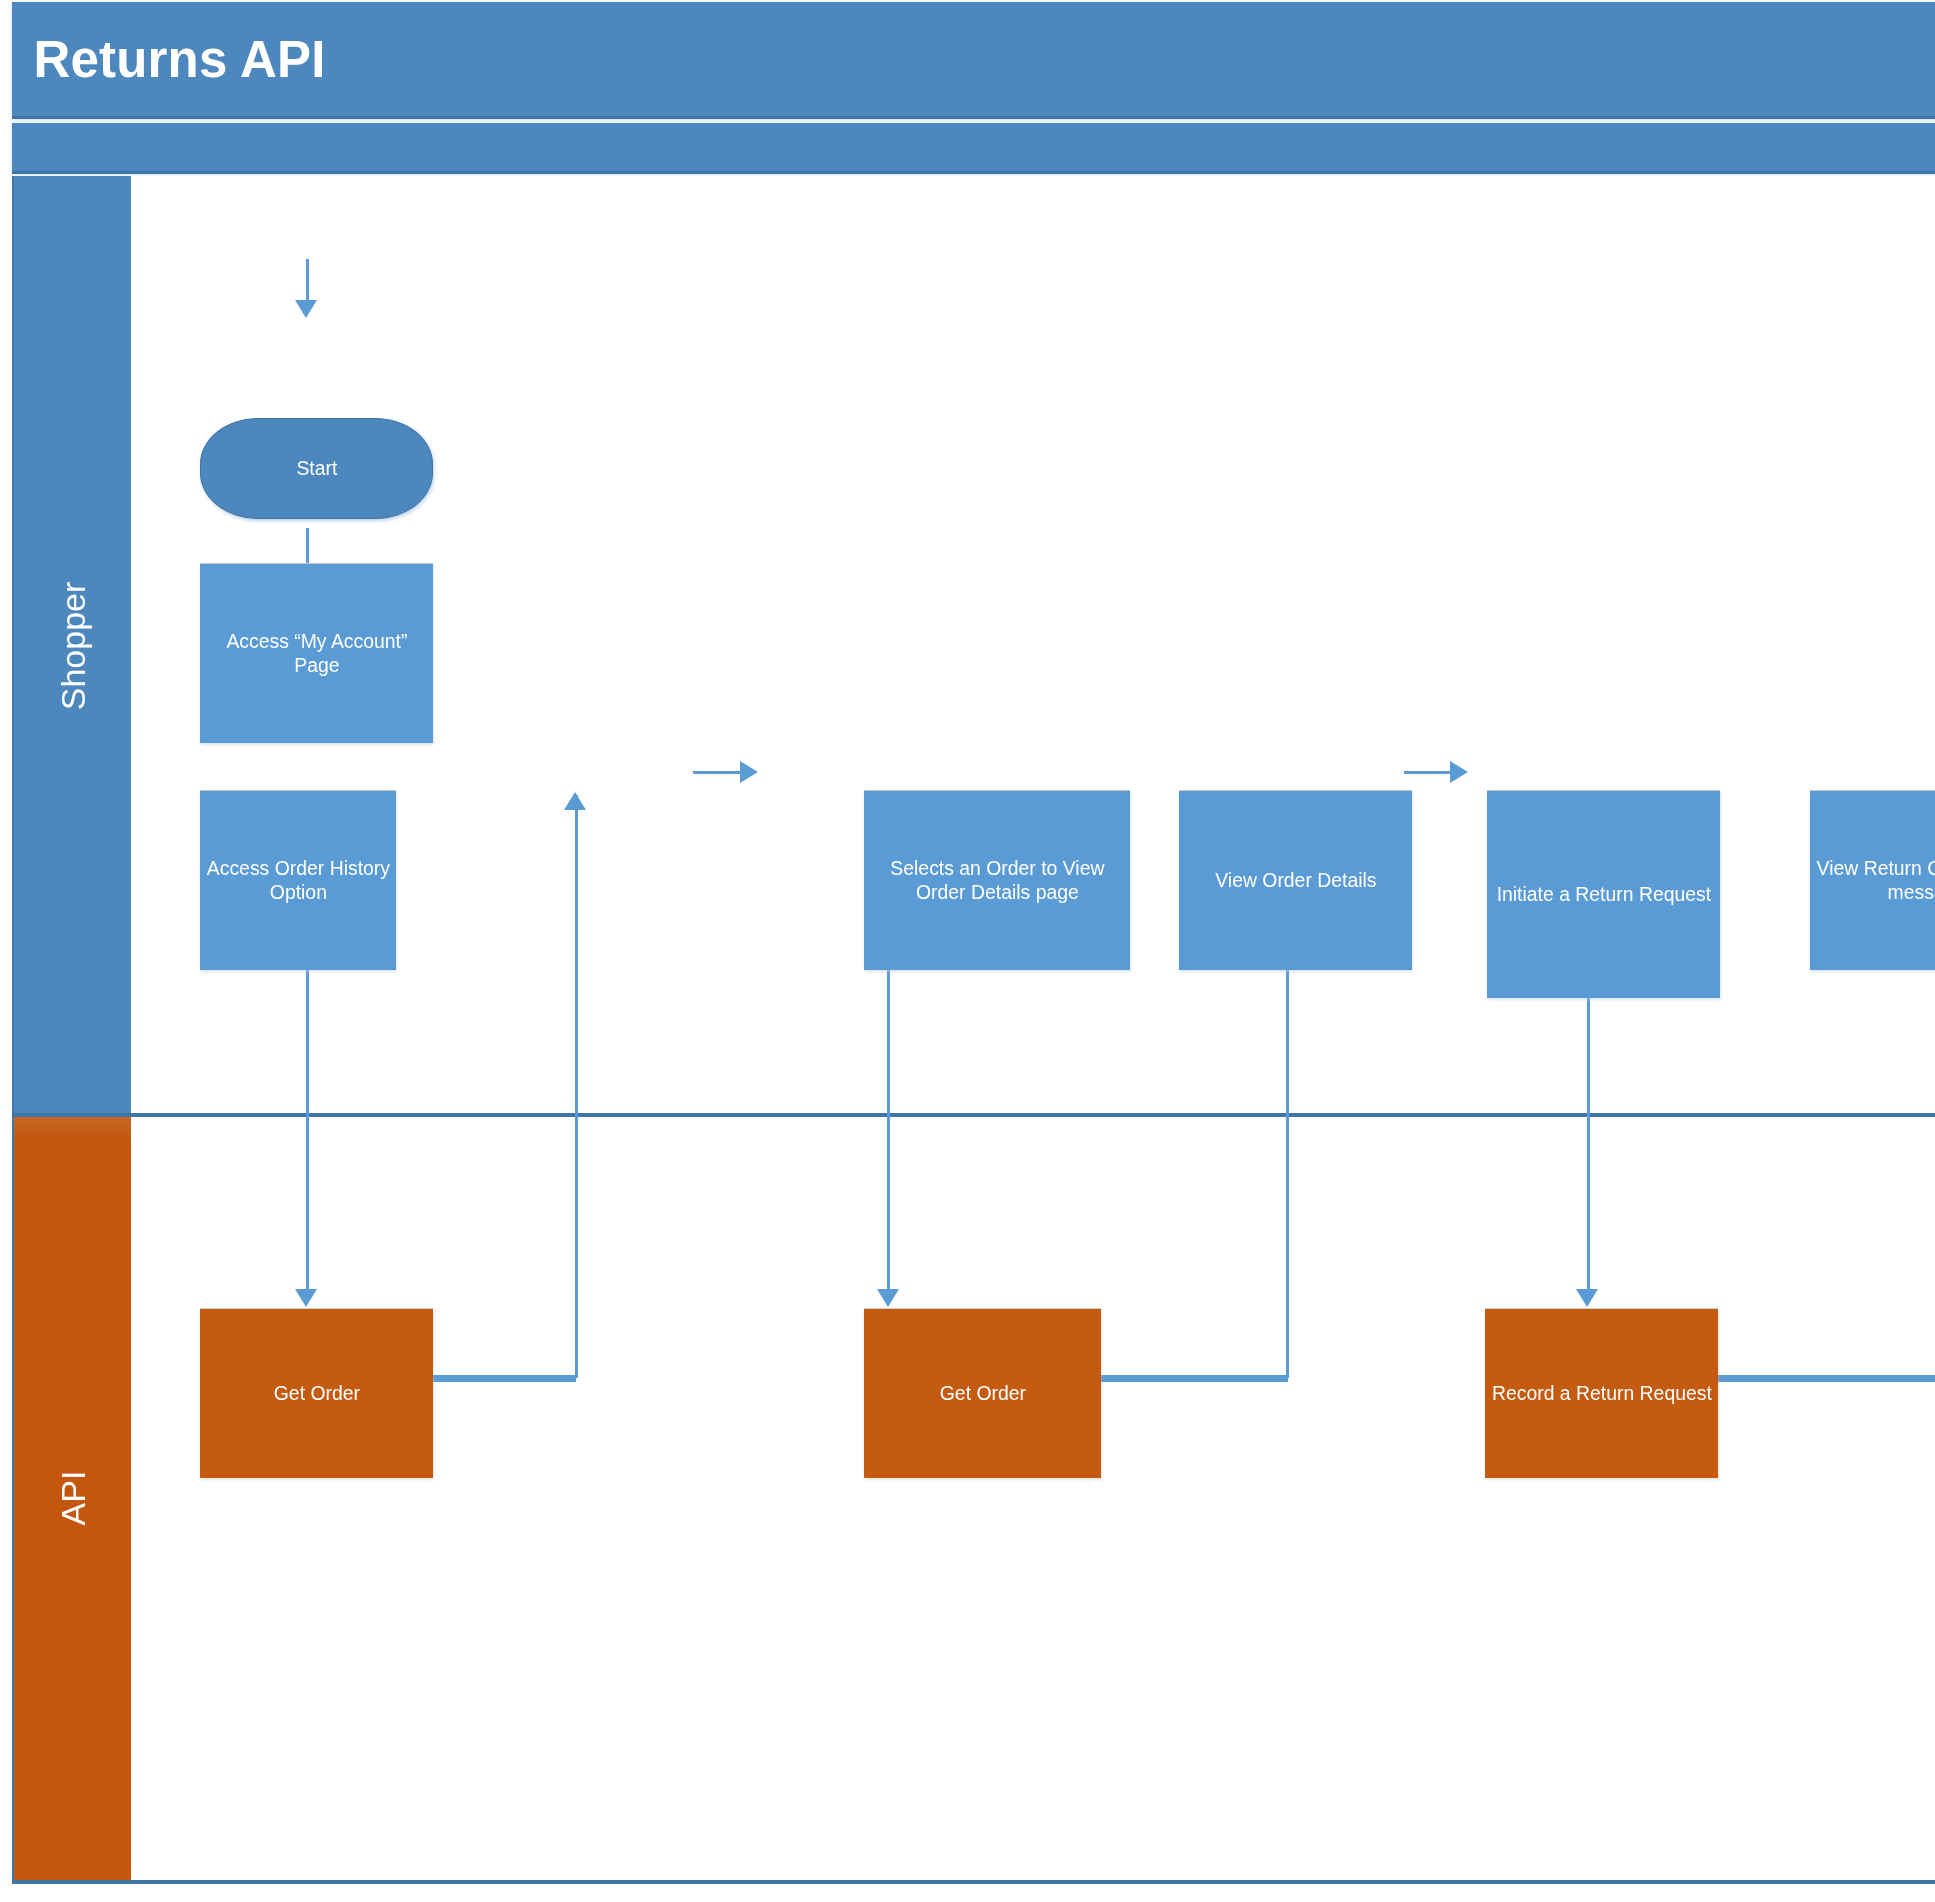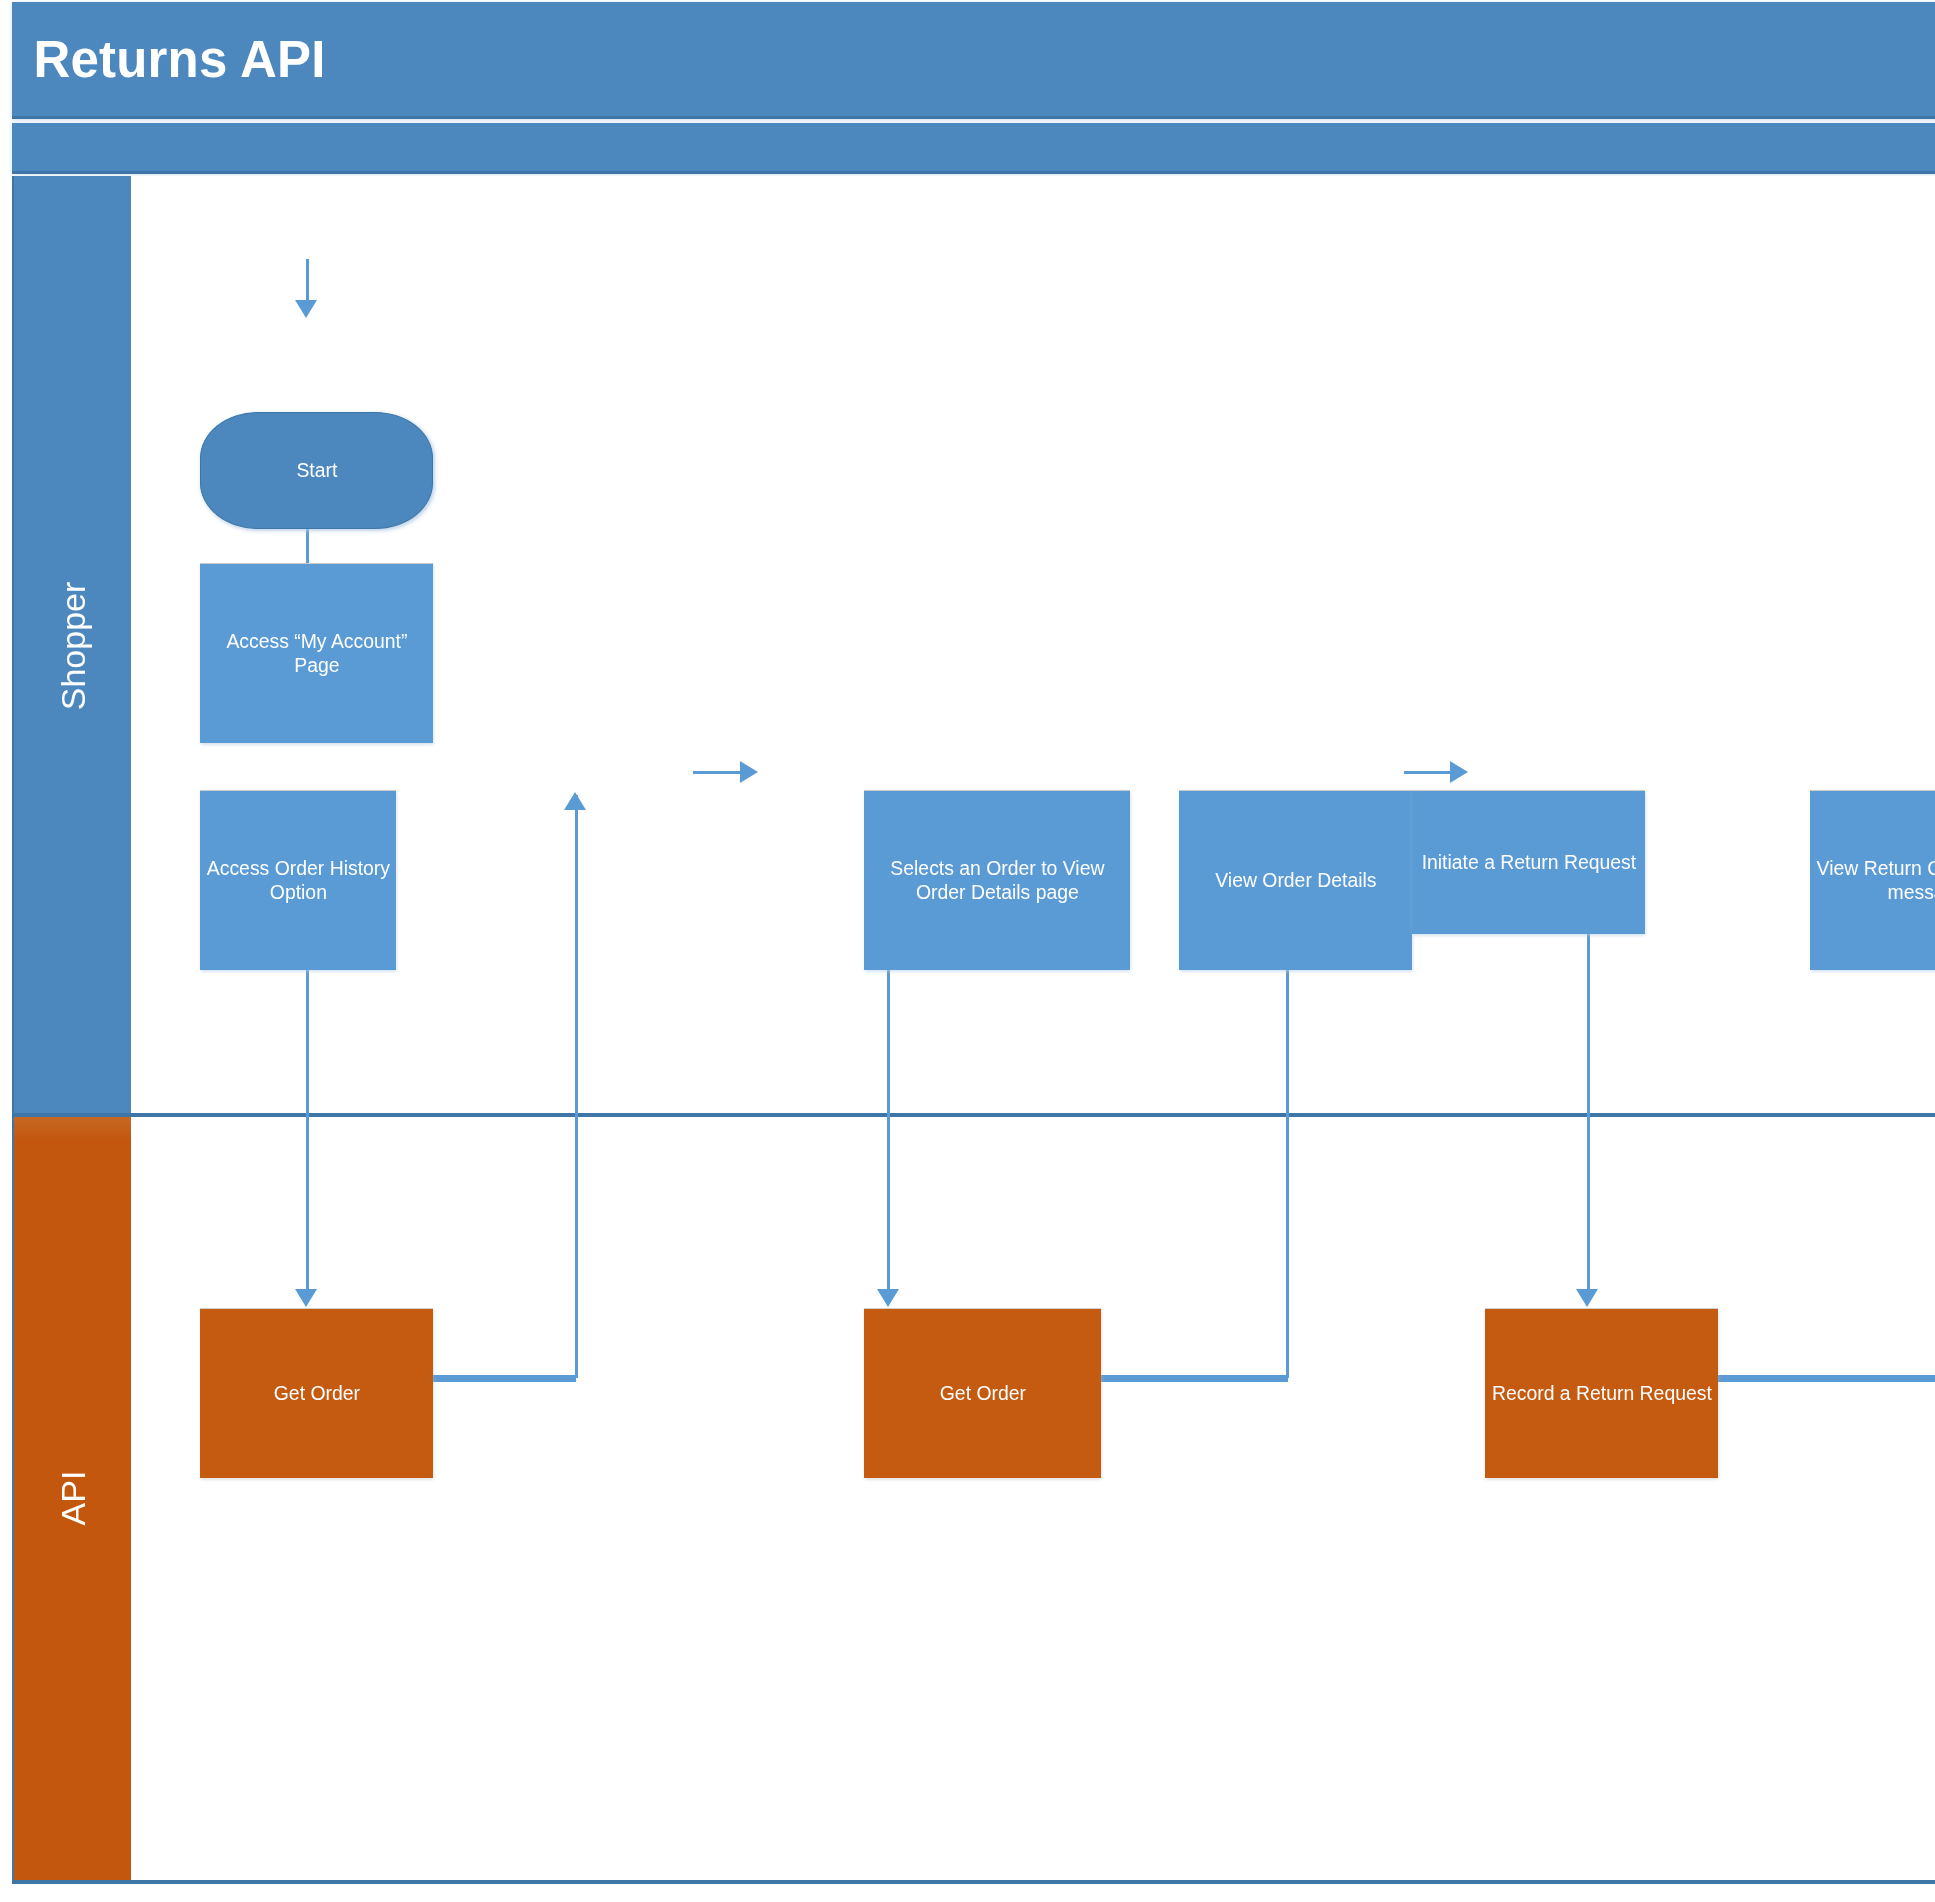--- a/index.html
+++ b/index.html
@@ -214,42 +214,42 @@
     <div class="arrow-up" style="left:1261px; top:616px;"></div>
 
     <div class="conn conn-h" style="left:1390px; top:595px; width:50px;"></div>
     <div class="arrow-right" style="left:1436px; top:585px;"></div>
 
     <div class="conn conn-v" style="left:1573px; top:615px; height:501px;"></div>
     <div class="arrow-down" style="left:1562px; top:1113px;"></div>
 
     <div class="conn conn-thick-h" style="left:1640px; top:1199px; width:315px;"></div>
 
-    <div class="node node-terminator" style="left:186px; top:236px; width:233px; height:117px;">
+    <div class="node node-terminator" style="left:186px; top:242px; width:233px; height:101px;">
       <span>Start</span>
     </div>
 
     <div class="node node-process" style="left:186px; top:387px; width:233px; height:180px;">
       <span>Access “My Account” Page</span>
     </div>
 
     <div class="node node-process" style="left:186px; top:614px; width:196px; height:180px;">
       <span>Access Order History Option</span>
     </div>
 
 
     <div class="node node-process" style="left:850px; top:614px; width:266px; height:180px;">
       <span>Selects an Order to View Order Details page</span>
     </div>
 
     <div class="node node-process" style="left:1165px; top:614px; width:233px; height:180px;">
       <span>View Order Details</span>
     </div>
 
-    <div class="node node-process" style="left:1398px; top:614px; width:233px; height:144px;">
+    <div class="node node-process" style="left:1473px; top:614px; width:233px; height:208px;">
       <span>Initiate a Return Request</span>
     </div>
 
     <div class="node node-process" style="left:1796px; top:614px; width:233px; height:180px;">
       <span>View Return Confirmation message</span>
     </div>
 
     <div class="node node-api" style="left:186px; top:1132px; width:233px; height:170px;">
       <span>Get Order</span>
     </div>

